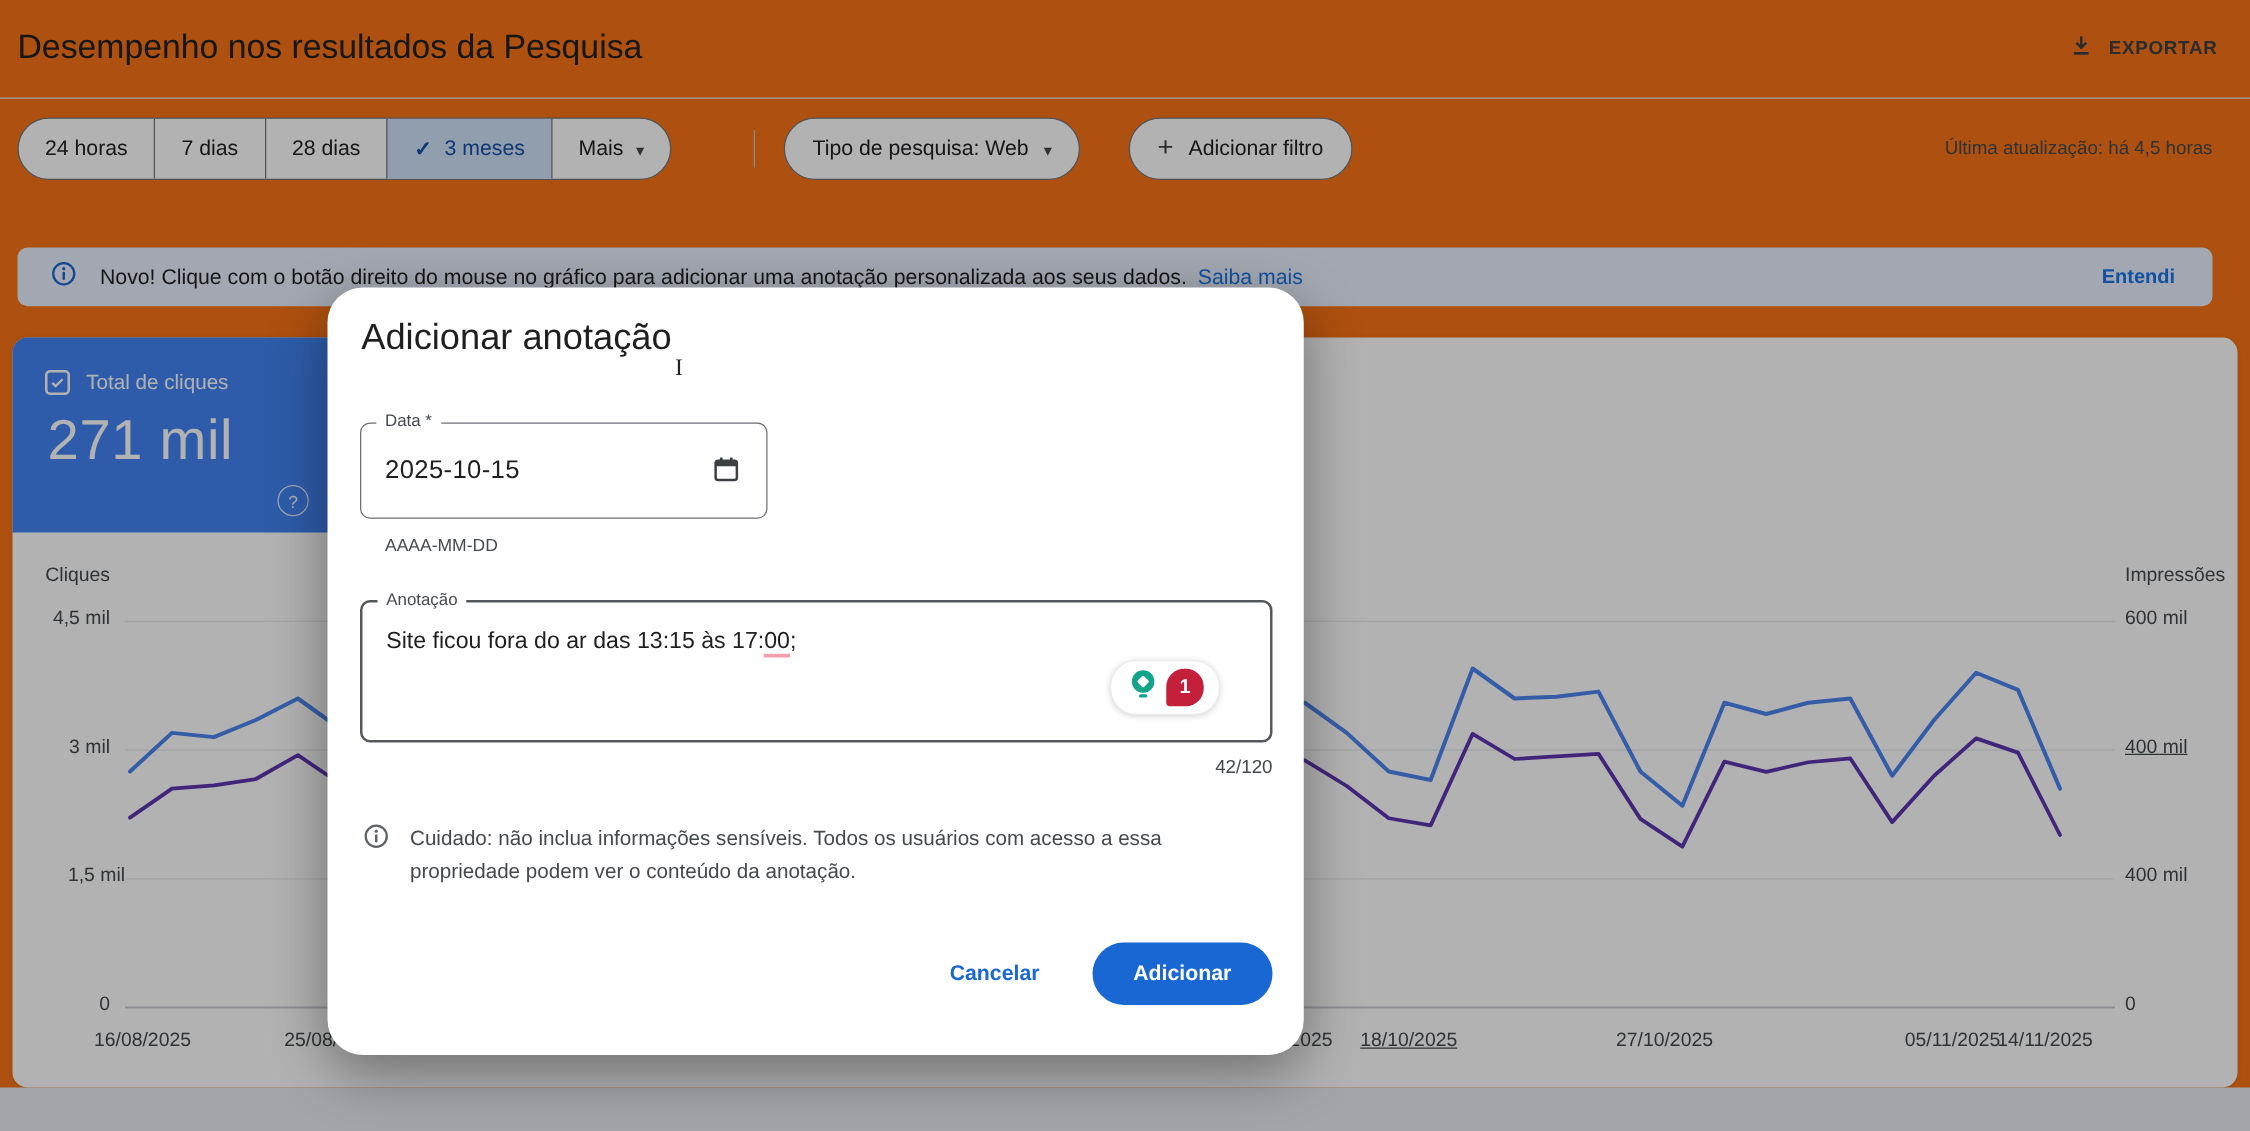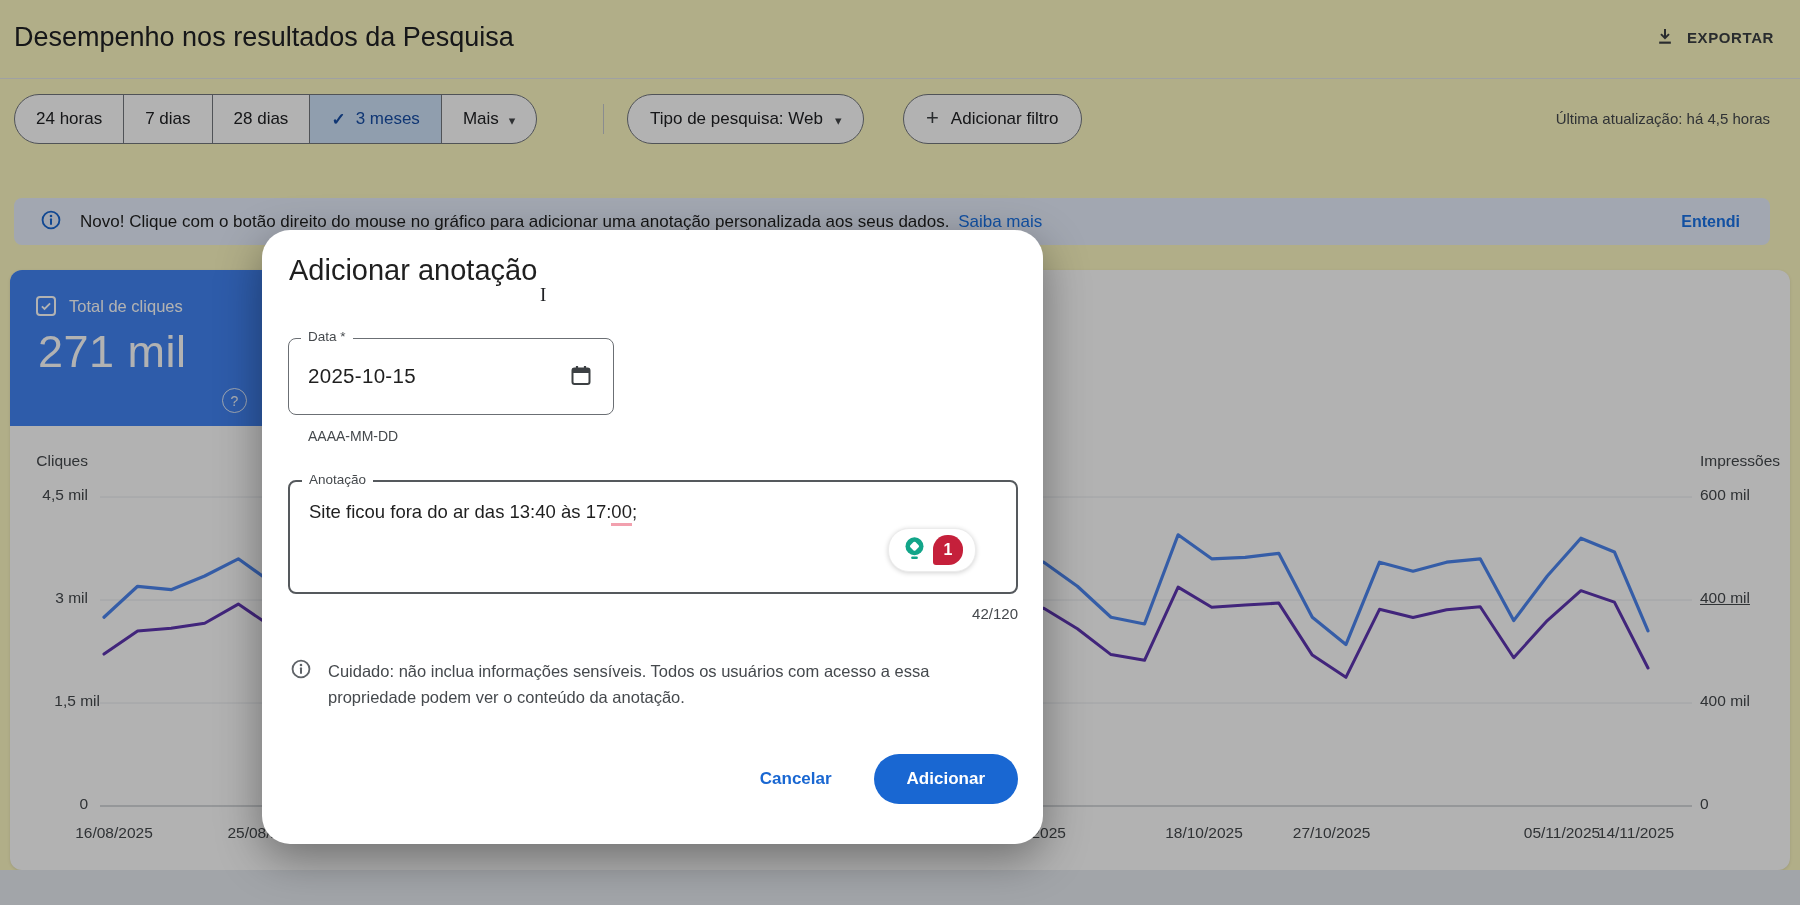--- a/index.html
+++ b/index.html
@@ -1,16 +1,16 @@
 <!DOCTYPE html>
 <html><head>
 <meta charset="utf-8">
 <style>
   html,body{margin:0;padding:0;background:#fff;}
-  .page{position:relative;width:1800px;height:905px;background:#fef9c3;overflow:hidden;
+  .page{position:relative;width:1800px;height:905px;background:#f97316;overflow:hidden;
         font-family:"Liberation Sans",sans-serif;color:#202124;}
 
   
   .page-title{position:absolute;left:14px;top:22px;font-size:27px;font-weight:400;color:#202124;}
   .export-btn{position:absolute;right:26px;top:26px;display:flex;align-items:center;gap:12px;
               font-size:15px;font-weight:700;letter-spacing:.6px;color:#3c4043;cursor:pointer;}
   .header-divider{position:absolute;top:78px;left:0;width:100%;height:1px;background:#e4e7ea;}
 
   
   .segmented{position:absolute;left:14px;top:94px;height:50px;display:flex;
@@ -179,21 +179,21 @@
       <div class="axis-label tick-right" style="position: absolute; top: 795px;">0</div>
     </div>
   <div id="x-labels">
       <div class="x-label" style="left: 44px;">16/08/2025</div>
       <div class="x-label" style="left: 196.2px;">25/08/2025</div>
       <div class="x-label" style="left: 348.4px;">03/09/2025</div>
       <div class="x-label" style="left: 500.6px;">12/09/2025</div>
       <div class="x-label" style="left: 652.8px;">21/09/2025</div>
       <div class="x-label" style="left: 805px;">30/09/2025</div>
       <div class="x-label" style="left: 957.2px;">09/10/2025</div>
-      <div class="x-label" style="left: 1134px;">18/10/2025</div>
+      <div class="x-label" style="left: 1057px; text-decoration: underline;">18/10/2025</div>
       <div class="x-label" style="left: 1261.6px;">27/10/2025</div>
       <div class="x-label" style="left: 1492px;">05/11/2025</div>
       <div class="x-label" style="left: 1566px;">14/11/2025</div>
     </div>
 
   <div class="tile">
     <div class="tile-head">
       <span class="tile-checkbox">
         <svg width="14" height="14" viewBox="0 0 24 24">
           <path d="M5 12.5l4.5 4.5L19 7.5" stroke="#fff" stroke-width="3.2" fill="none"></path>
@@ -222,21 +222,21 @@
           <rect x="3.5" y="5.5" width="17" height="4.5" fill="#3c4043"></rect>
           <path d="M8 3v4M16 3v4" stroke="#3c4043" stroke-width="2.2"></path>
         </svg>
       </span>
     </div>
     <div class="date-helper">AAAA-MM-DD</div>
 
     <div class="field anno-field">
       <span class="field-label">Anotação</span>
       <span class="anno-text">
-        <span>Site ficou fora do ar das 13:40 às 17:</span><span class="misspell">00</span><span>;</span>
+        <span>Site ficou fora do ar das 13:15 às 17:</span><span class="misspell">00</span><span>;</span>
       </span>
       <span class="lt-widget">
         <span>
           <svg width="27" height="27" viewBox="0 0 24 24">
             <circle cx="12" cy="10" r="8" fill="#12a589"></circle>
             <rect x="9" y="19" width="6" height="2.4" rx="1.2" fill="#12a589"></rect>
             <rect x="8.8" y="6.8" width="6.4" height="6.4" rx="1.2" transform="rotate(45 12 10)" fill="#ffffff"></rect>
           </svg>
         </span>
         <span class="lt-badge">1</span>

